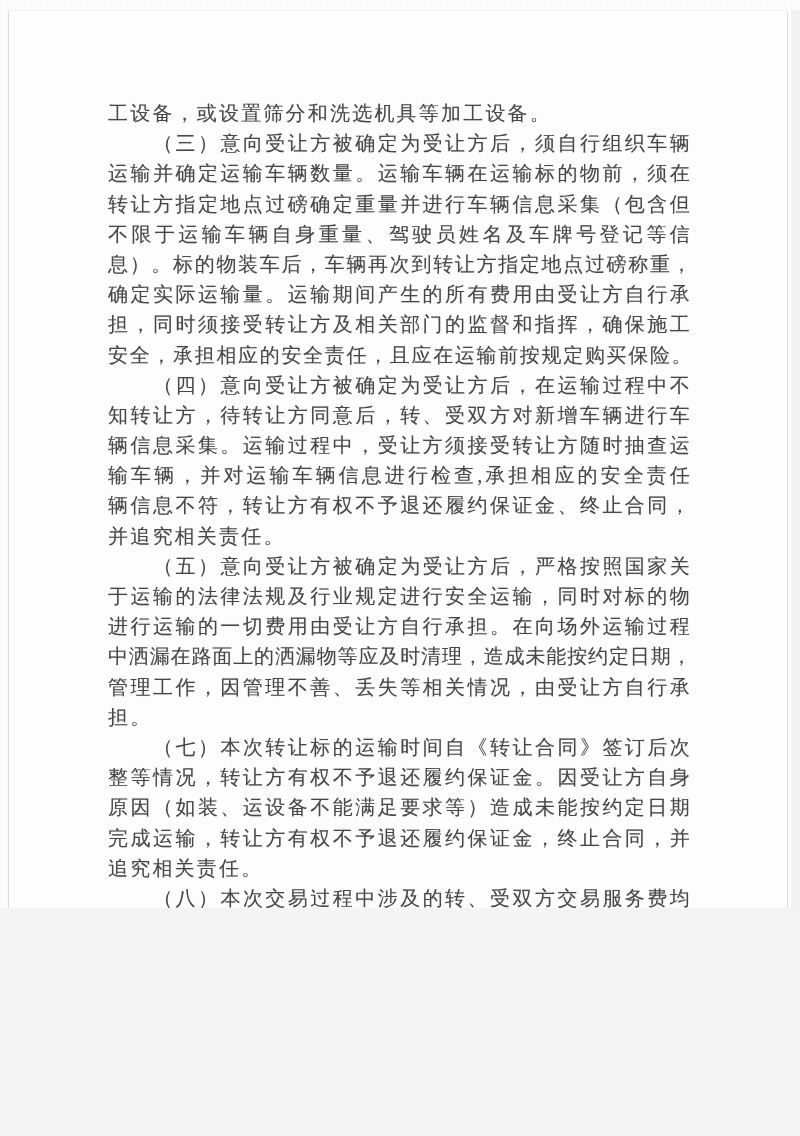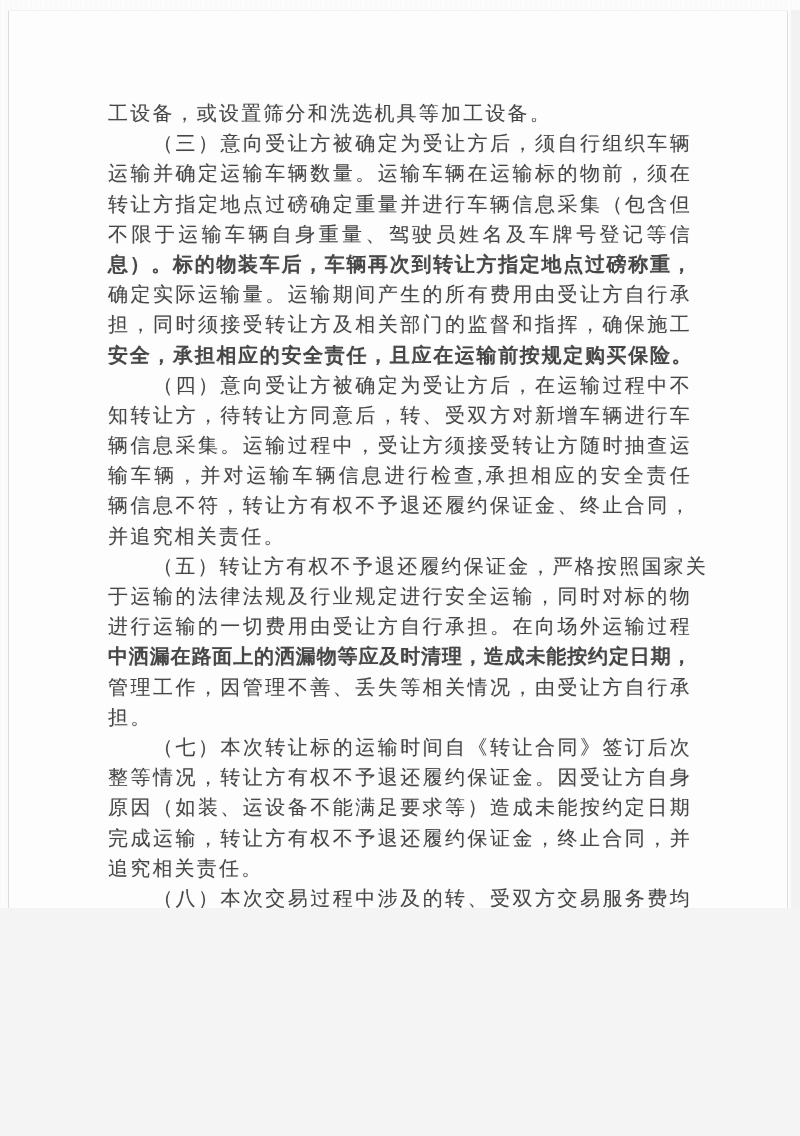--- a/index.html
+++ b/index.html
@@ -70,21 +70,20 @@
     text-shadow: 0 0 1px rgba(100,100,100,0.35);
   }
   .line.short {
     text-align-last: left;
   }
   .line.indent {
     padding-left: 45px;
   }
   .line.tight {
     letter-spacing: 0.4px;
-    font-weight: bold;
   }
 </style>
 </head>
 <body>
 
 <div class="canvas">
   <div class="page-frame"></div>
   <div class="right-strip"></div>
   <div class="bottom-strip"></div>
 
@@ -97,21 +96,21 @@
     <div class="line tight">息）。标的物装车后，车辆再次到转让方指定地点过磅称重，</div>
     <div class="line">确定实际运输量。运输期间产生的所有费用由受让方自行承</div>
     <div class="line">担，同时须接受转让方及相关部门的监督和指挥，确保施工</div>
     <div class="line tight">安全，承担相应的安全责任，且应在运输前按规定购买保险。</div>
     <div class="line indent">（四）意向受让方被确定为受让方后，在运输过程中不</div>
     <div class="line">知转让方，待转让方同意后，转、受双方对新增车辆进行车</div>
     <div class="line">辆信息采集。运输过程中，受让方须接受转让方随时抽查运</div>
     <div class="line">输车辆，并对运输车辆信息进行检查,承担相应的安全责任</div>
     <div class="line">辆信息不符，转让方有权不予退还履约保证金、终止合同，</div>
     <div class="line short">并追究相关责任。</div>
-    <div class="line indent">（五）转让方有权不予退还履约保证金，严格按照国家关</div>
+    <div class="line indent">（五）意向受让方被确定为受让方后，严格按照国家关</div>
     <div class="line">于运输的法律法规及行业规定进行安全运输，同时对标的物</div>
     <div class="line">进行运输的一切费用由受让方自行承担。在向场外运输过程</div>
     <div class="line tight">中洒漏在路面上的洒漏物等应及时清理，造成未能按约定日期，</div>
     <div class="line">管理工作，因管理不善、丢失等相关情况，由受让方自行承</div>
     <div class="line short">担。</div>
     <div class="line indent">（七）本次转让标的运输时间自《转让合同》签订后次</div>
     <div class="line">整等情况，转让方有权不予退还履约保证金。因受让方自身</div>
     <div class="line">原因（如装、运设备不能满足要求等）造成未能按约定日期</div>
     <div class="line">完成运输，转让方有权不予退还履约保证金，终止合同，并</div>
     <div class="line short">追究相关责任。</div>

